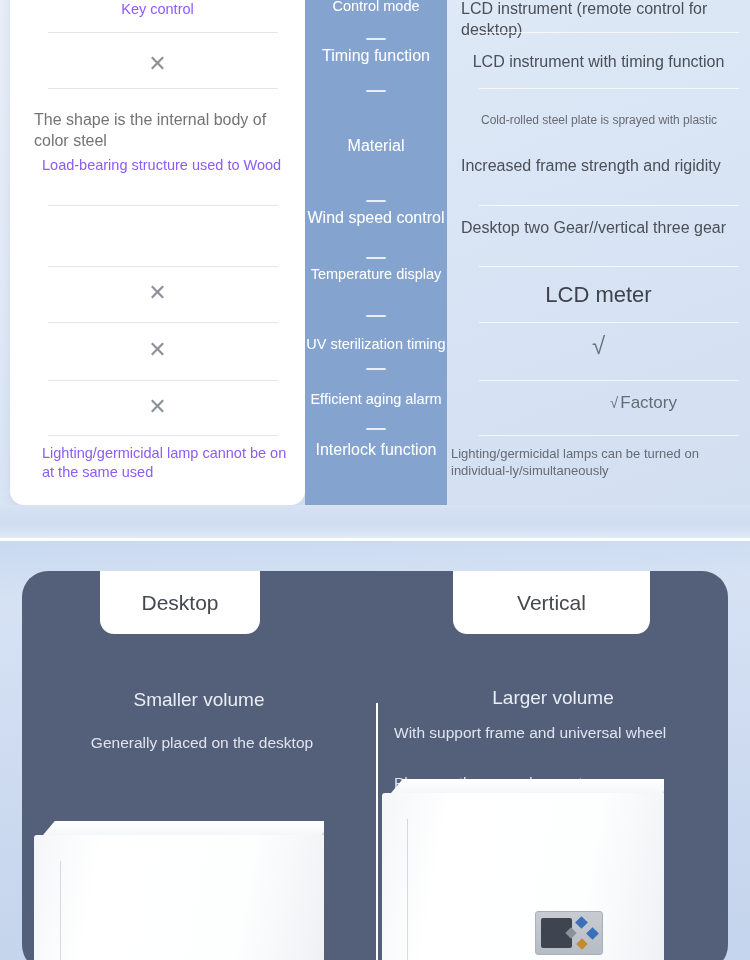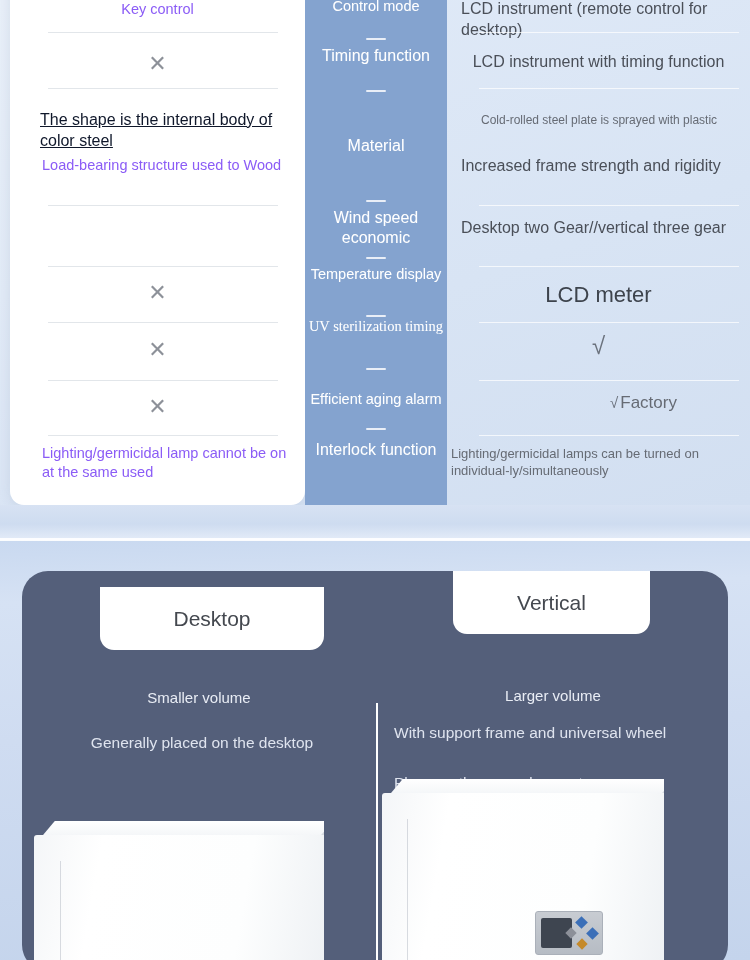--- a/index.html
+++ b/index.html
@@ -103,26 +103,25 @@
   
   .lt {
     position: absolute;
     left: 32px;
     width: 250px;
     color: #8b5cf6;
     font-size: 14.5px;
     line-height: 1.32;
   }
   .lt.strong {
-    color: #0f172a;
+    color: #737373;
     font-size: 16px;
-    left: 30px;
+    left: 24px;
     width: 258px;
     line-height: 1.3;
-    text-decoration: underline;
   }
   .lt.muted { color: #8b5cf6; }
   .lt.center { text-align: center; left: 0; width: 295px; }
 
   .xmark {
     position: absolute;
     left: 0; width: 295px;
     text-align: center;
     color: #8d9199;
     font-size: 22px;
@@ -219,36 +218,36 @@
     height: 63px;
     background: #ffffff;
     border-bottom-left-radius: 14px;
     border-bottom-right-radius: 14px;
     display: flex;
     align-items: center;
     justify-content: center;
     color: #44484f;
     font-size: 21px;
   }
-  #tab-desktop { left: 78px; width: 224px; margin-top: 16px; }
+  #tab-desktop { left: 78px; width: 160px; }
   #tab-vertical { left: 431px; width: 197px; }
 
   #type-divider {
     position: absolute;
     left: 354px; top: 132px;
     width: 2px; height: 268px;
     background: #ffffff;
   }
 
   .tt {
     position: absolute;
     color: #e9edf5;
   }
   .tt.head {
-    font-size: 15px;
+    font-size: 19px;
     text-align: center;
   }
   .tt.body {
     font-size: 15.5px;
     line-height: 1.38;
     color: #dfe4ef;
   }
 
   
   .unit {
@@ -367,27 +366,27 @@
 
       <div class="mt" style="top:38px;">Control mode</div>
       <div class="mdash" style="top:78px;"></div>
 
       <div class="mt big" style="top:86px;">Timing function</div>
       <div class="mdash" style="top:130px;"></div>
 
       <div class="mt big" style="top:176px;">Material</div>
       <div class="mdash" style="top:240px;"></div>
 
-      <div class="mt big" style="top:248px;">Wind speed economic</div>
+      <div class="mt big" style="top:248px;">Wind speed control</div>
       <div class="mdash" style="top:297px;"></div>
 
       <div class="mt" style="top:306px;">Temperature display</div>
       <div class="mdash" style="top:355px;"></div>
 
-      <div class="mt" style="top:358px;font-family:Liberation Serif, serif;">UV sterilization timing</div>
+      <div class="mt" style="top:376px;">UV sterilization timing</div>
       <div class="mdash" style="top:408px;"></div>
 
       <div class="mt" style="top:431px;">Efficient aging alarm</div>
       <div class="mdash" style="top:468px;"></div>
 
       <div class="mt big" style="top:480px;">Interlock function</div>
     </div>
 
     <div id="col-right" class="rowset">
 

